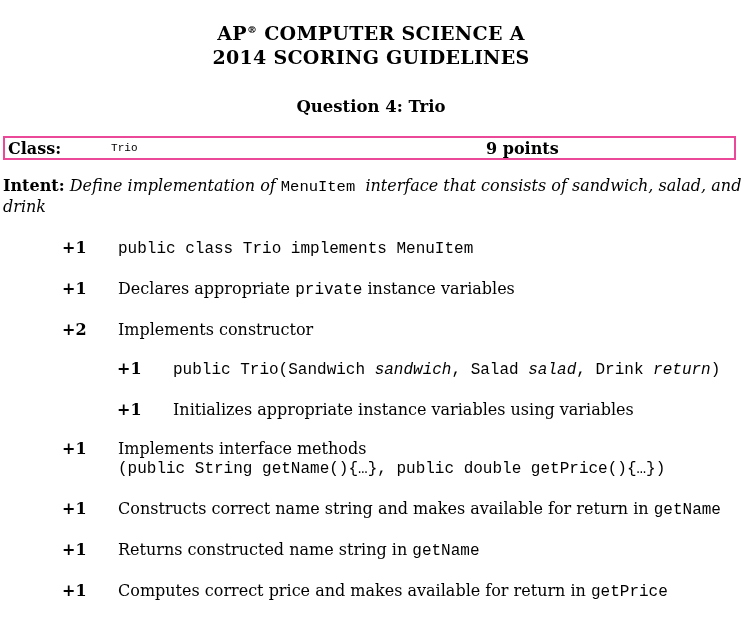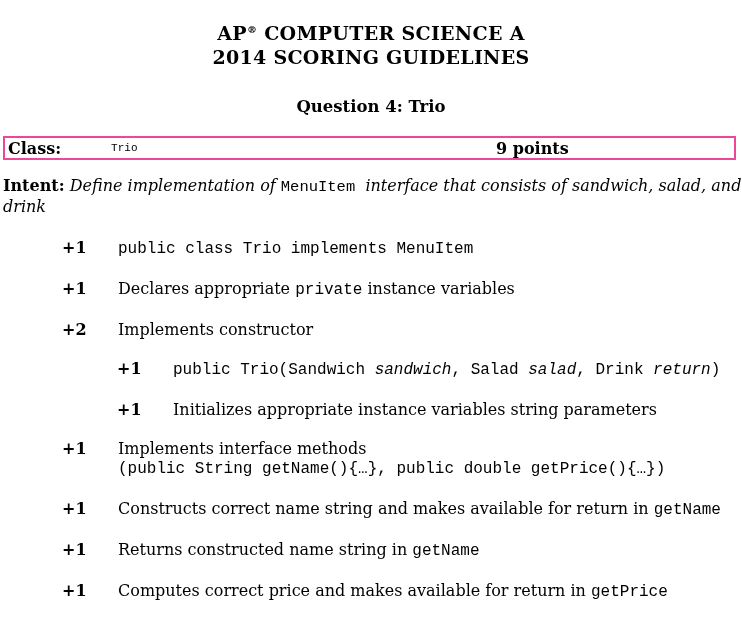--- a/index.html
+++ b/index.html
@@ -41,21 +41,21 @@
     font-size: 16px;
   }
   .class-label { font-weight: bold; padding-left: 3px; }
   .class-name {
     font-family: Liberation Mono, monospace;
     font-size: 11px;
     margin-left: 50px;
   }
   .points-label {
     position: absolute;
-    left: 491px;
+    left: 481px;
     font-weight: bold;
   }
 
   
   .intent-line {
     margin: 8px 0 0 3px;
     font-size: 16px;
     line-height: 20px;
     white-space: pre-wrap;
   }
@@ -117,21 +117,21 @@
       <div class="rubric-row">
         <span class="pts">+2</span>
         <div class="row-content"><div class="line"><span class="seg-text">Implements constructor</span></div></div>
       </div>
       <div class="rubric-row indent">
         <span class="pts">+1</span>
         <div class="row-content"><div class="line"><span class="seg-mono">public Trio(Sandwich </span><span class="seg-mono-italic">sandwich</span><span class="seg-mono">, Salad </span><span class="seg-mono-italic">salad</span><span class="seg-mono">, Drink </span><span class="seg-mono-italic">return</span><span class="seg-mono">)</span></div></div>
       </div>
       <div class="rubric-row indent">
         <span class="pts">+1</span>
-        <div class="row-content"><div class="line"><span class="seg-text">Initializes appropriate instance variables string parameters</span></div></div>
+        <div class="row-content"><div class="line"><span class="seg-text">Initializes appropriate instance variables using variables</span></div></div>
       </div>
       <div class="rubric-row">
         <span class="pts">+1</span>
         <div class="row-content"><div class="line"><span class="seg-text">Implements interface methods</span></div><div class="line"><span class="seg-mono">(public String getName(){…}, public double getPrice(){…})</span></div></div>
       </div>
       <div class="rubric-row">
         <span class="pts">+1</span>
         <div class="row-content"><div class="line"><span class="seg-text">Constructs correct name string and makes available for return in </span><span class="seg-mono">getName</span></div></div>
       </div>
       <div class="rubric-row">

